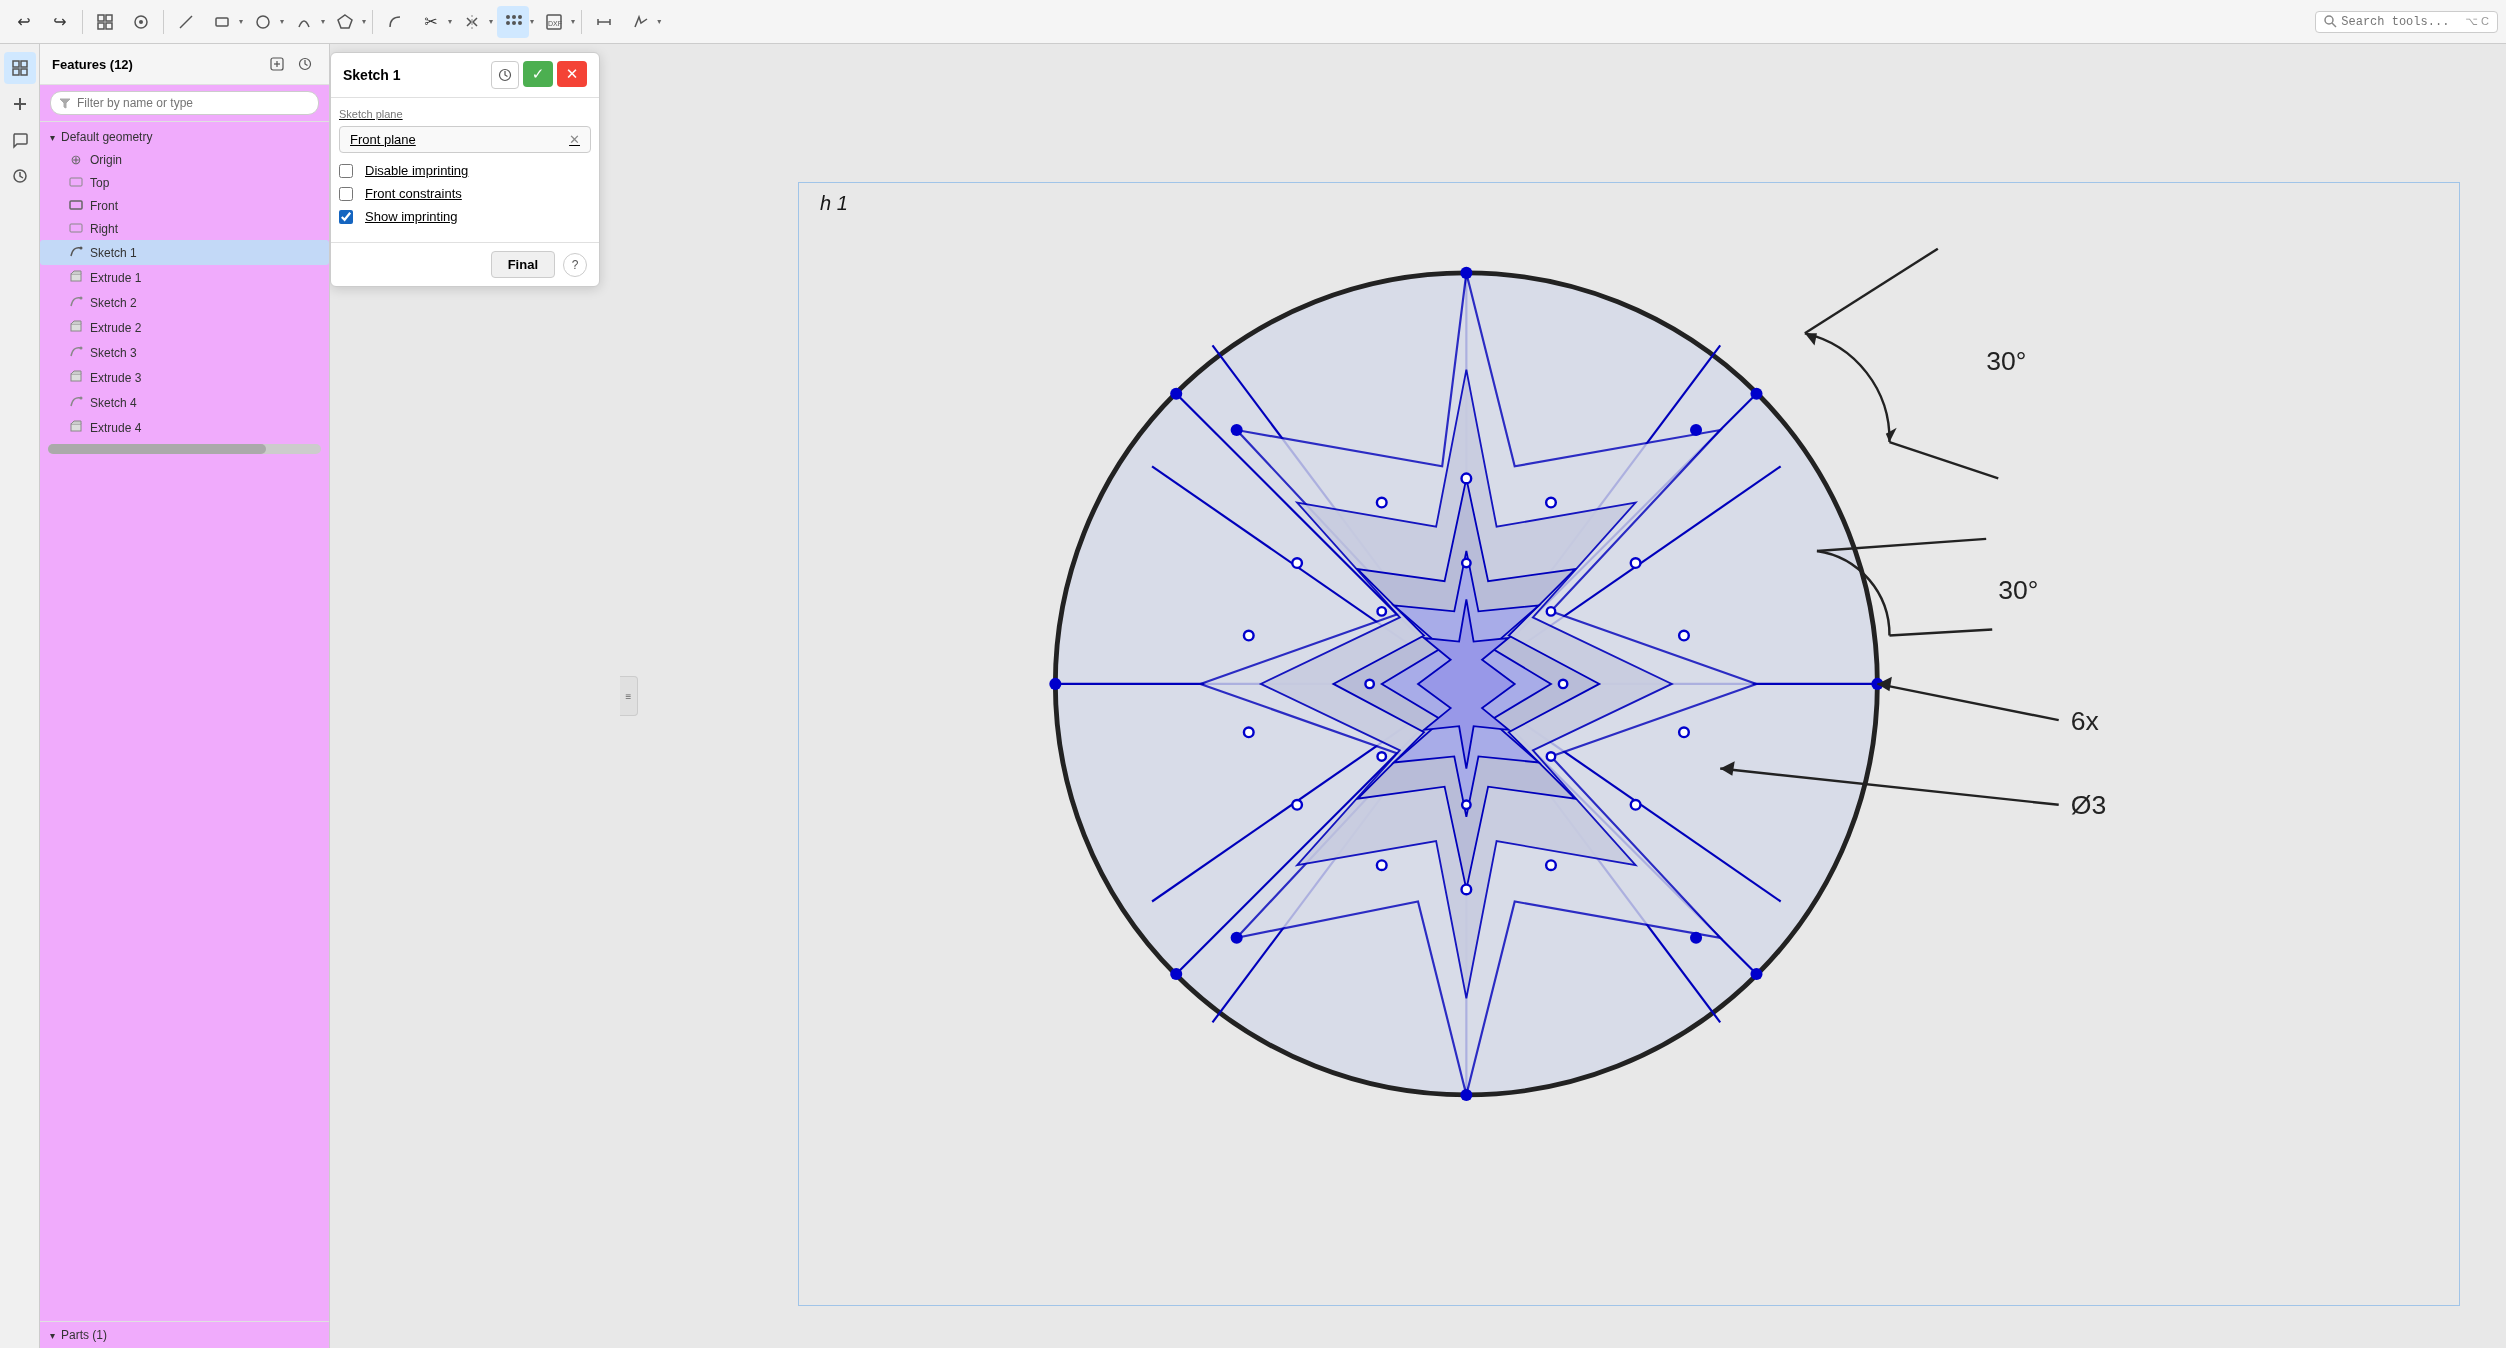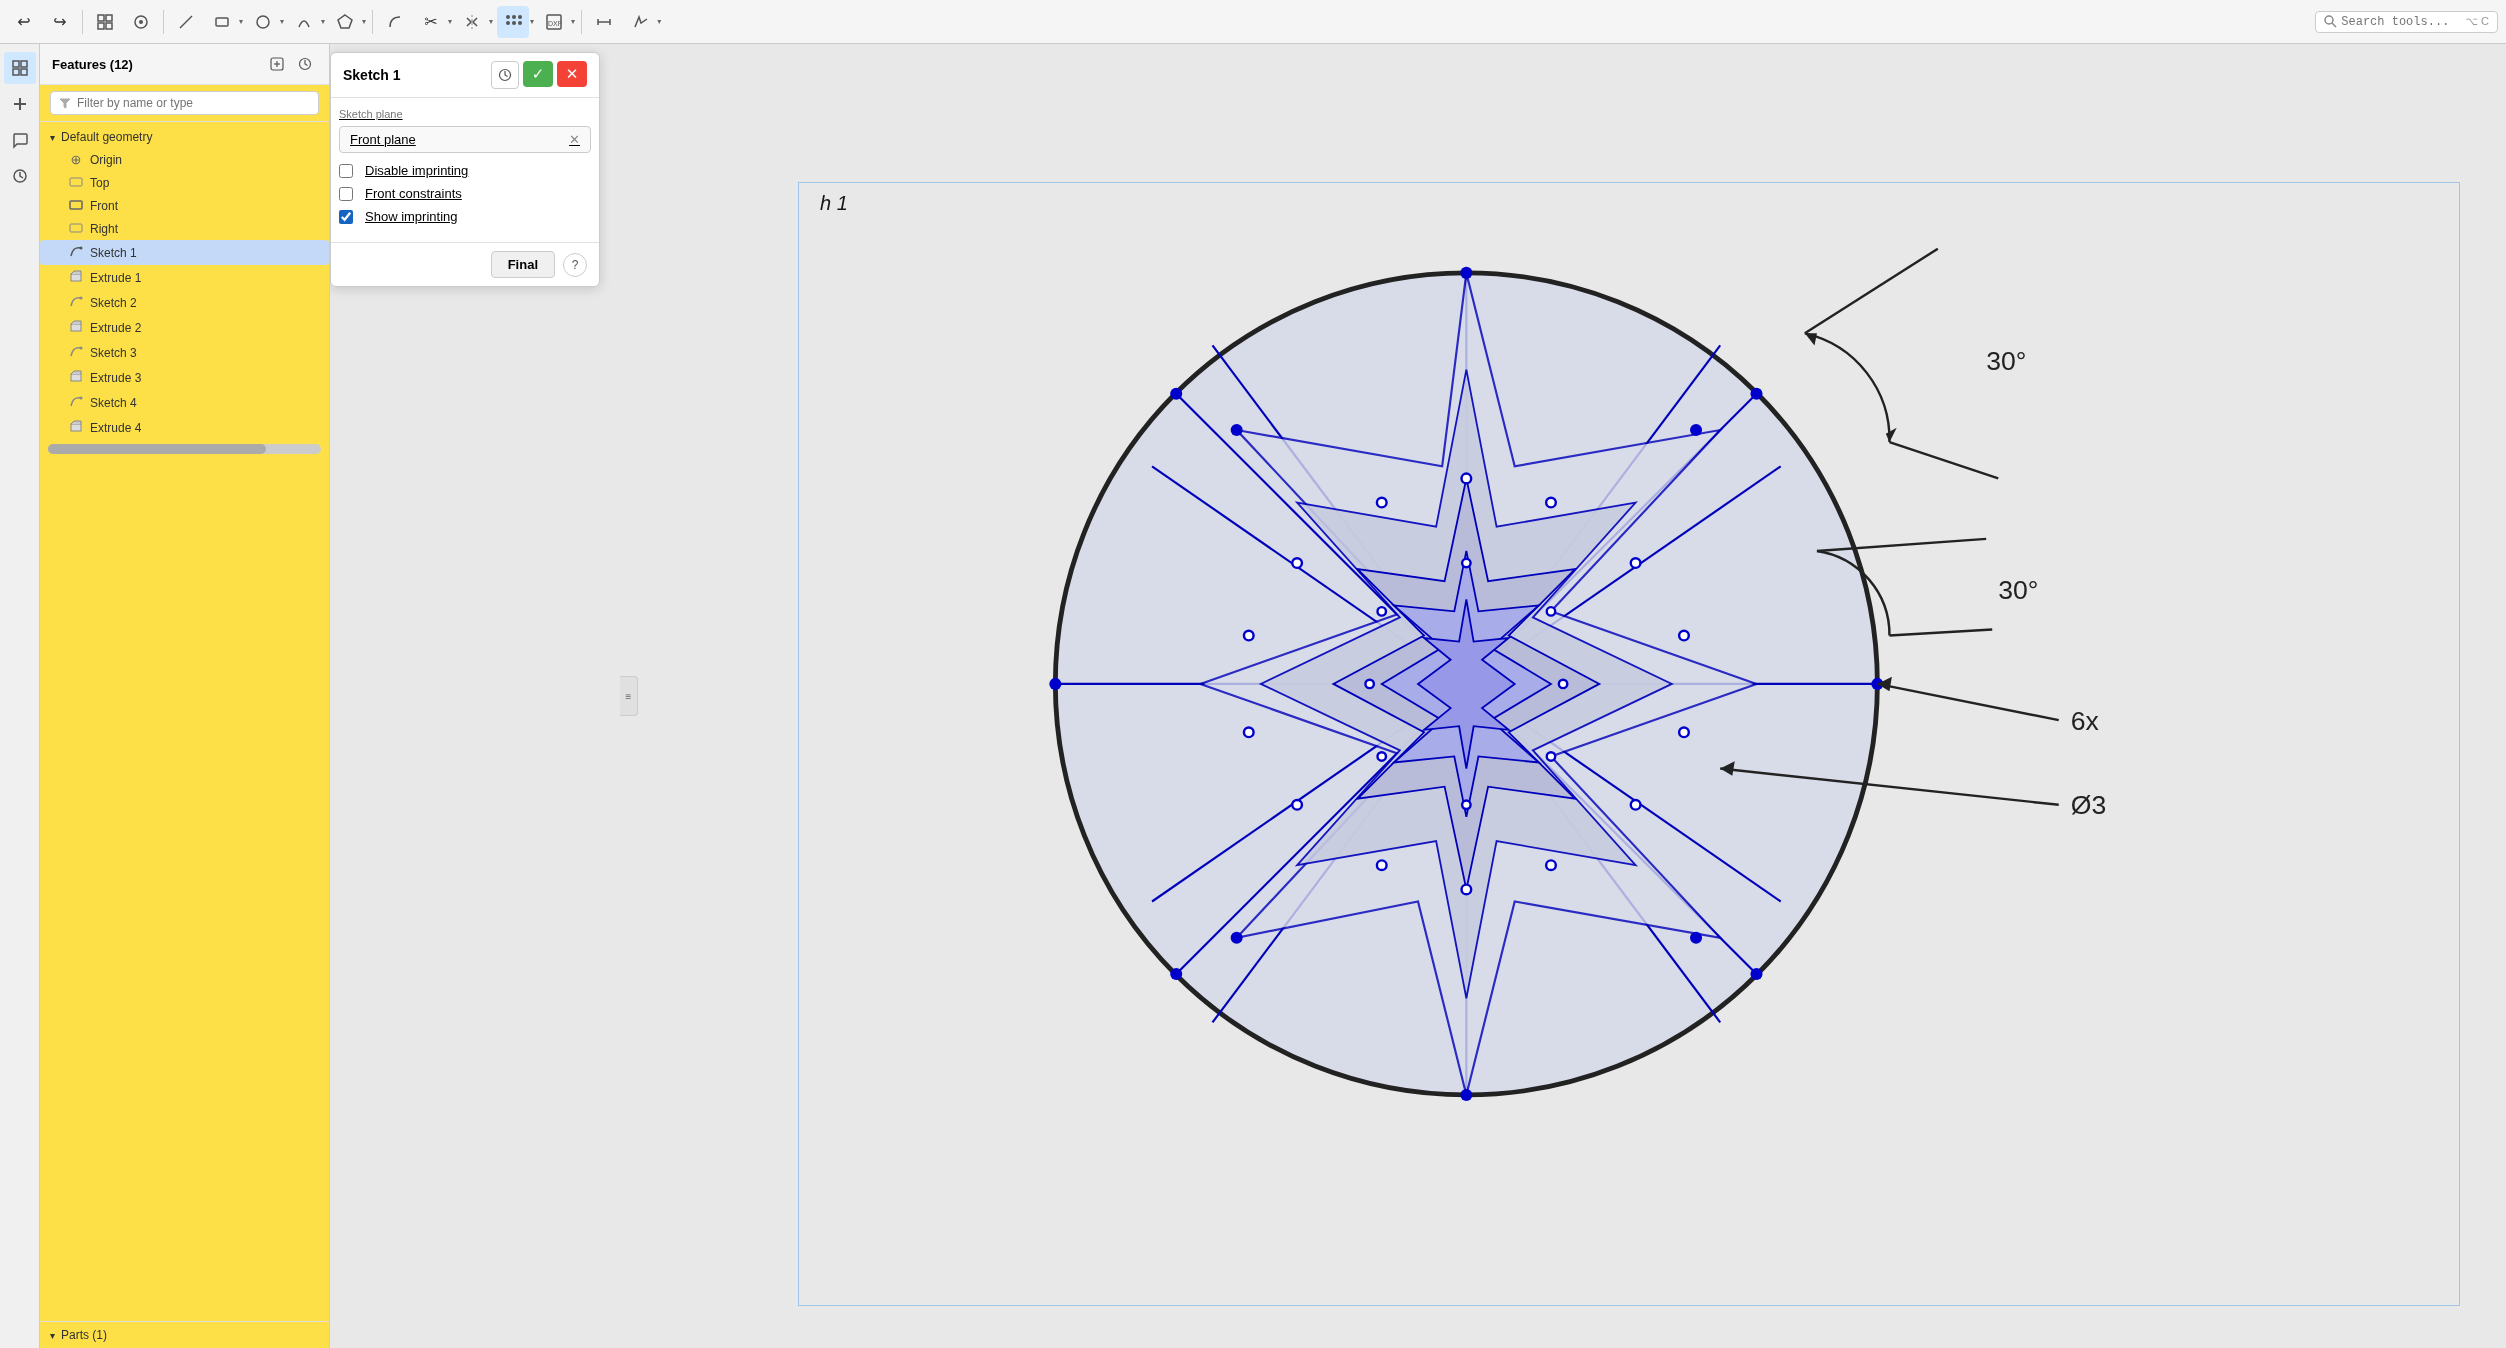--- a/index.html
+++ b/index.html
@@ -36,36 +36,36 @@
       display: flex; flex-direction: column; align-items: center; padding: 8px 0; gap: 4px;
     }
     .icon-bar-btn {
       width: 32px; height: 32px; display: flex; align-items: center; justify-content: center;
       border-radius: 4px; cursor: pointer; color: #555; font-size: 16px; border: none; background: transparent;
     }
     .icon-bar-btn.active { background: #d0e8ff; }
 
     
     .sidebar {
-      width: 290px; background: #fde047; border-right: 1px solid #ccc;
+      width: 290px; background: #f0abfc; border-right: 1px solid #ccc;
       display: flex; flex-direction: column; overflow: hidden; flex-shrink: 0;
     }
     .sidebar-header {
       display: flex; align-items: center; justify-content: space-between;
       padding: 8px 12px; border-bottom: 1px solid #e0e0e0; background: #f5f5f5;
     }
     .sidebar-title { font-weight: 600; font-size: 13px; }
     .sidebar-actions { display: flex; gap: 4px; }
     .sidebar-action-btn {
       width: 24px; height: 24px; display: flex; align-items: center; justify-content: center;
       border-radius: 3px; cursor: pointer; color: #555; font-size: 13px; border: none; background: transparent;
     }
     .filter-row { padding: 6px 10px; border-bottom: 1px solid #e0e0e0; }
     .filter-input-wrap {
-      display: flex; align-items: center; border: 1px solid #ccc; border-radius: 4px;
+      display: flex; align-items: center; border: 1px solid #ccc; border-radius: 11px;
       background: white; padding: 4px 8px; gap: 6px;
     }
     .filter-input { border: none; outline: none; font-size: 12px; color: #999; flex: 1; }
     .tree { flex: 1; overflow-y: auto; padding: 4px 0; }
     .tree-section-header {
       display: flex; align-items: center; gap: 6px; padding: 4px 10px;
       cursor: pointer; font-weight: 500; font-size: 12px; color: #333;
     }
     .chevron { font-size: 10px; }
     .tree-item {

